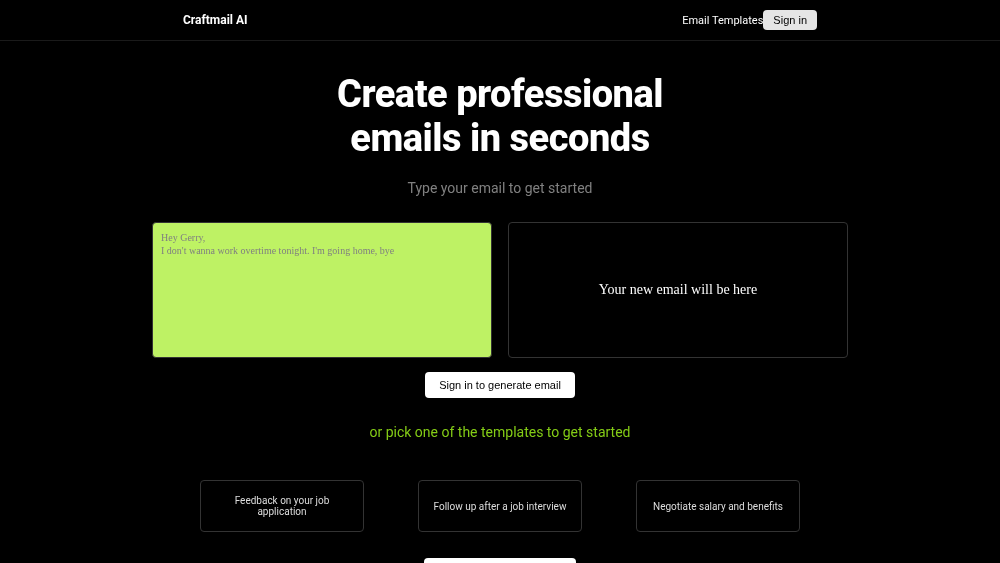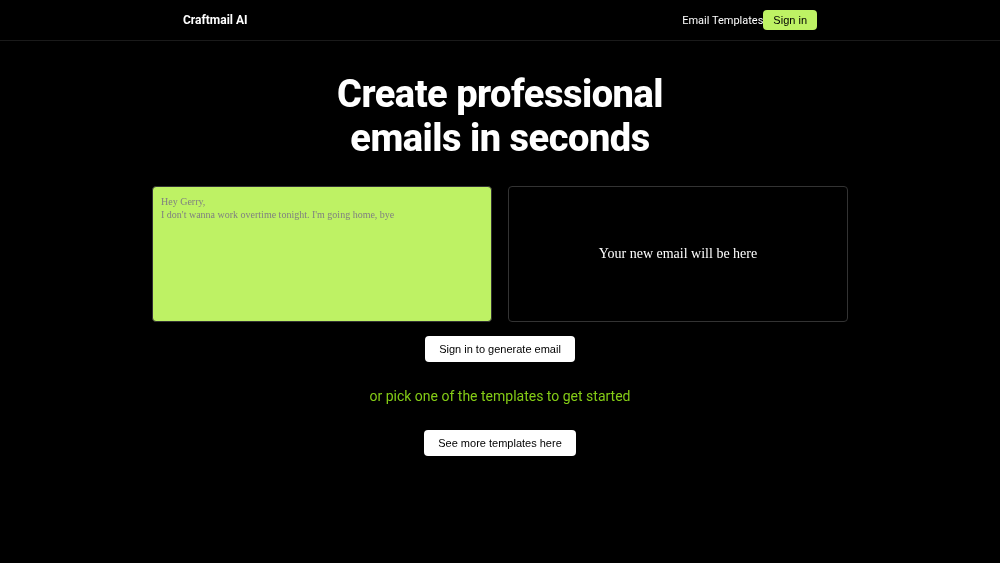--- a/index.html
+++ b/index.html
@@ -37,21 +37,21 @@
     .nav-right {
       display: flex;
       align-items: center;
     }
     .nav-link {
       font-size: 11px;
       color: #fff;
       cursor: pointer;
     }
     .signin-btn {
-      background: #bef264;
+      background: #e5e5e5;
       color: #000;
       padding: 4px 10px;
       border-radius: 4px;
       font-size: 11px;
       font-weight: 500;
       cursor: pointer;
       border: none;
     }
     .main {
       padding-top: 32px;
@@ -157,30 +157,36 @@
       <button class="signin-btn">Sign in</button>
     </div>
   </div>
 </div>
 
 <div class="main">
   <h1 class="hero-title">
     <span>Create professional</span><br>
     <span>emails in seconds</span>
   </h1>
+  <p class="subtitle">Type your email to get started</p>
 
   <div class="panels">
     <div class="panel panel-input">
       <div>Hey Gerry,</div>
       <div>I don't wanna work overtime tonight. I'm going home, bye</div>
     </div>
     <div class="panel panel-output">
       <span>Your new email will be here</span>
     </div>
   </div>
 
   <button class="generate-btn">Sign in to generate email</button>
 
   <p class="templates-label">or pick one of the templates to get started</p>
 
+  <div class="templates">
+    <div class="template-card">Feedback on your job application</div>
+    <div class="template-card">Follow up after a job interview</div>
+    <div class="template-card">Negotiate salary and benefits</div>
+  </div>
 
   <button class="see-more-btn">See more templates here</button>
 </div>
 
 </body></html>

